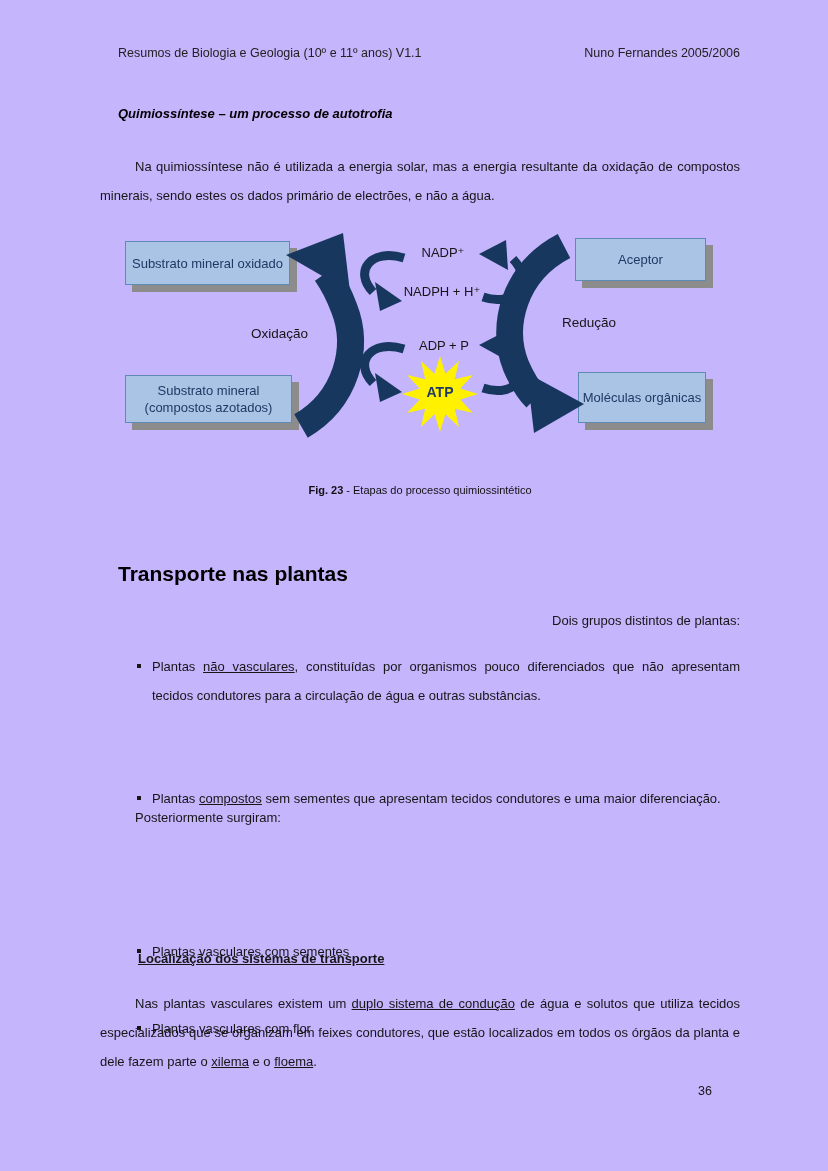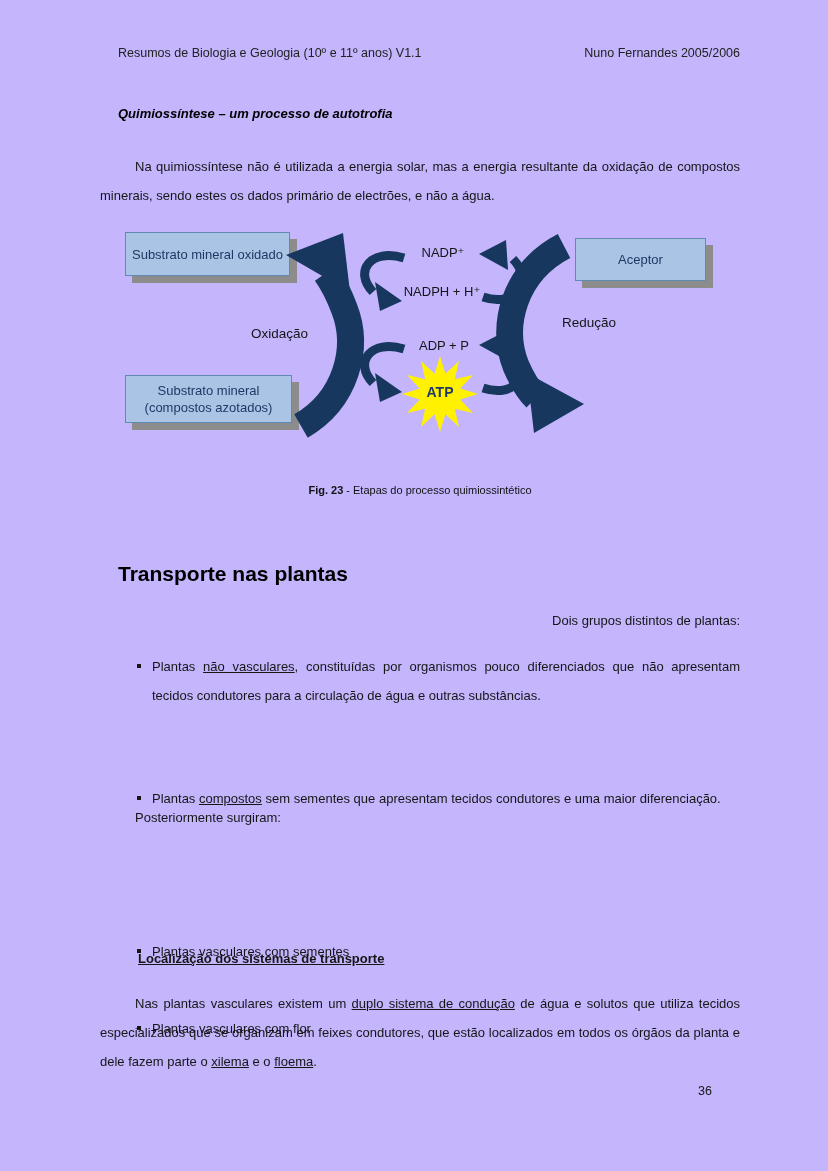--- a/index.html
+++ b/index.html
@@ -23,21 +23,21 @@
   .caption{top:484px;text-align:center;font-size:11px;color:#111;}
   .pagenum{top:1084px;text-align:right;padding-right:28px;box-sizing:border-box;font-size:12.5px;}
   
   .diagram{top:228px;height:220px;}
   .dbox{
     position:absolute;display:flex;align-items:center;justify-content:center;text-align:center;
     background:var(--box-fill,#A9C4E4);border:1px solid var(--box-border,#5F8AB4);
     box-shadow:7px 7px 0 var(--shadow,#8C8C8C);color:var(--box-text,#1F3864);
     font-size:13px;line-height:17px;
   }
-  .b1{left:25px;top:4px;width:163px;height:42px;}
+  .b1{left:25px;top:13px;width:163px;height:42px;}
   .b2{left:475px;top:10px;width:129px;height:41px;}
   .b3{left:25px;top:147px;width:165px;height:46px;}
   .b4{left:478px;top:144px;width:126px;height:49px;}
   .dsvg{position:absolute;left:0;top:0;pointer-events:none;}
   .dlabel{position:absolute;font-size:13px;color:#161616;white-space:nowrap;text-align:center;}
   .l-nadp{left:303px;top:17px;width:80px;}
   .l-nadph{left:292px;top:56px;width:100px;}
   .l-adp{left:304px;top:110px;width:80px;}
   .l-atp{left:310px;top:156px;width:60px;font-weight:bold;font-size:14px;color:var(--box-text,#1F3864);}
   .l-oxi{left:151px;top:98px;font-size:13.5px;}
@@ -58,20 +58,21 @@
   </div>
 
   <div class="abs doc-title">Quimiossíntese – um processo de autotrofia</div>
 
   <p class="abs body-text just indent" style="top:152px;margin:0;">Na quimiossíntese não é utilizada a energia solar, mas a energia resultante da oxidação de compostos minerais, sendo estes os dados primário de electrões, e não a água.</p>
 
   <div class="abs diagram">
     <div class="dbox b1">Substrato mineral oxidado</div>
     <div class="dbox b2">Aceptor</div>
     <div class="dbox b3">Substrato mineral (compostos azotados)</div>
+    <div class="dbox b4">Moléculas orgânicas</div>
 
     <svg class="dsvg" width="640" height="220" viewBox="0 0 640 220">
 
       <polygon class="star" points="340,128 345.4,145.7 359,133.1 354.8,151.2 372.9,147 360.3,160.6 378,166 360.3,171.4 372.9,185 354.8,180.8 359,198.9 345.4,186.3 340,204 334.6,186.3 321,198.9 325.2,180.8 307.1,185 319.7,171.4 302,166 319.7,160.6 307.1,147 325.2,151.2 321,133.1 334.6,145.7"></polygon>
 
       <path class="arrowline" d="M 201,198 C 246,172 260,120 244,80 C 238,64 233,55 226,45"></path>
       <polygon class="ahead" points="186,27 243,5 250,64"></polygon>
 
       <path class="arrowline" d="M 464,18 C 414,44 400,98 416,138 C 423,154 428,162 436,170"></path>
       <polygon class="ahead" points="484,176 427,145 434,205"></polygon>

